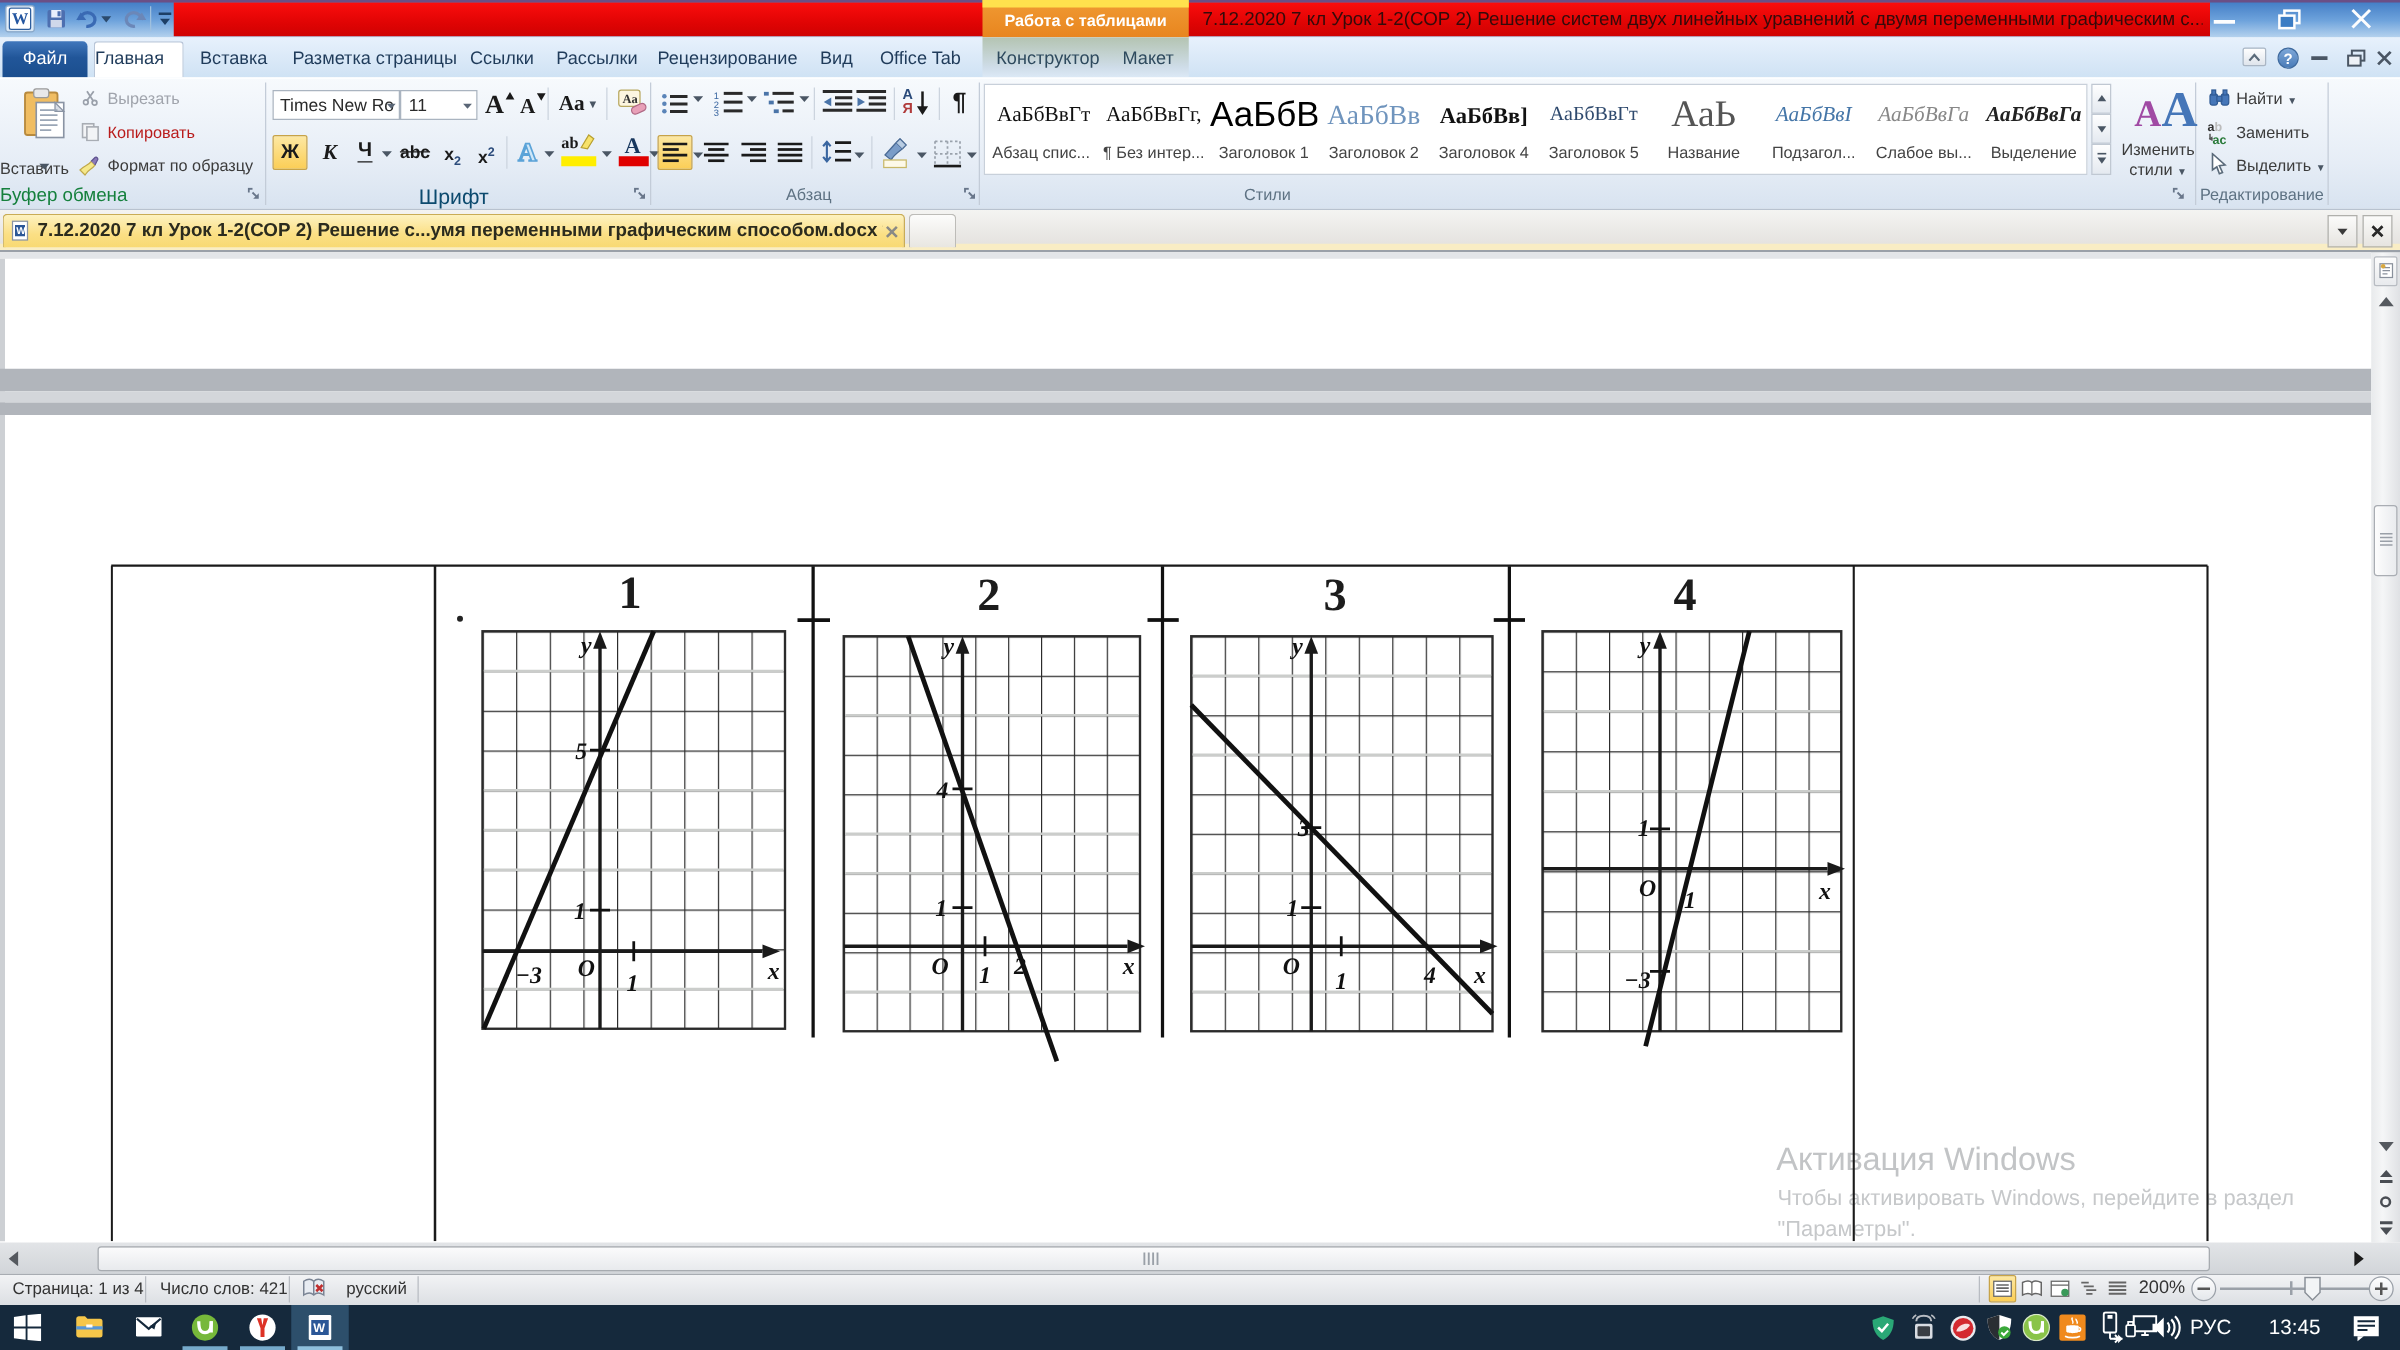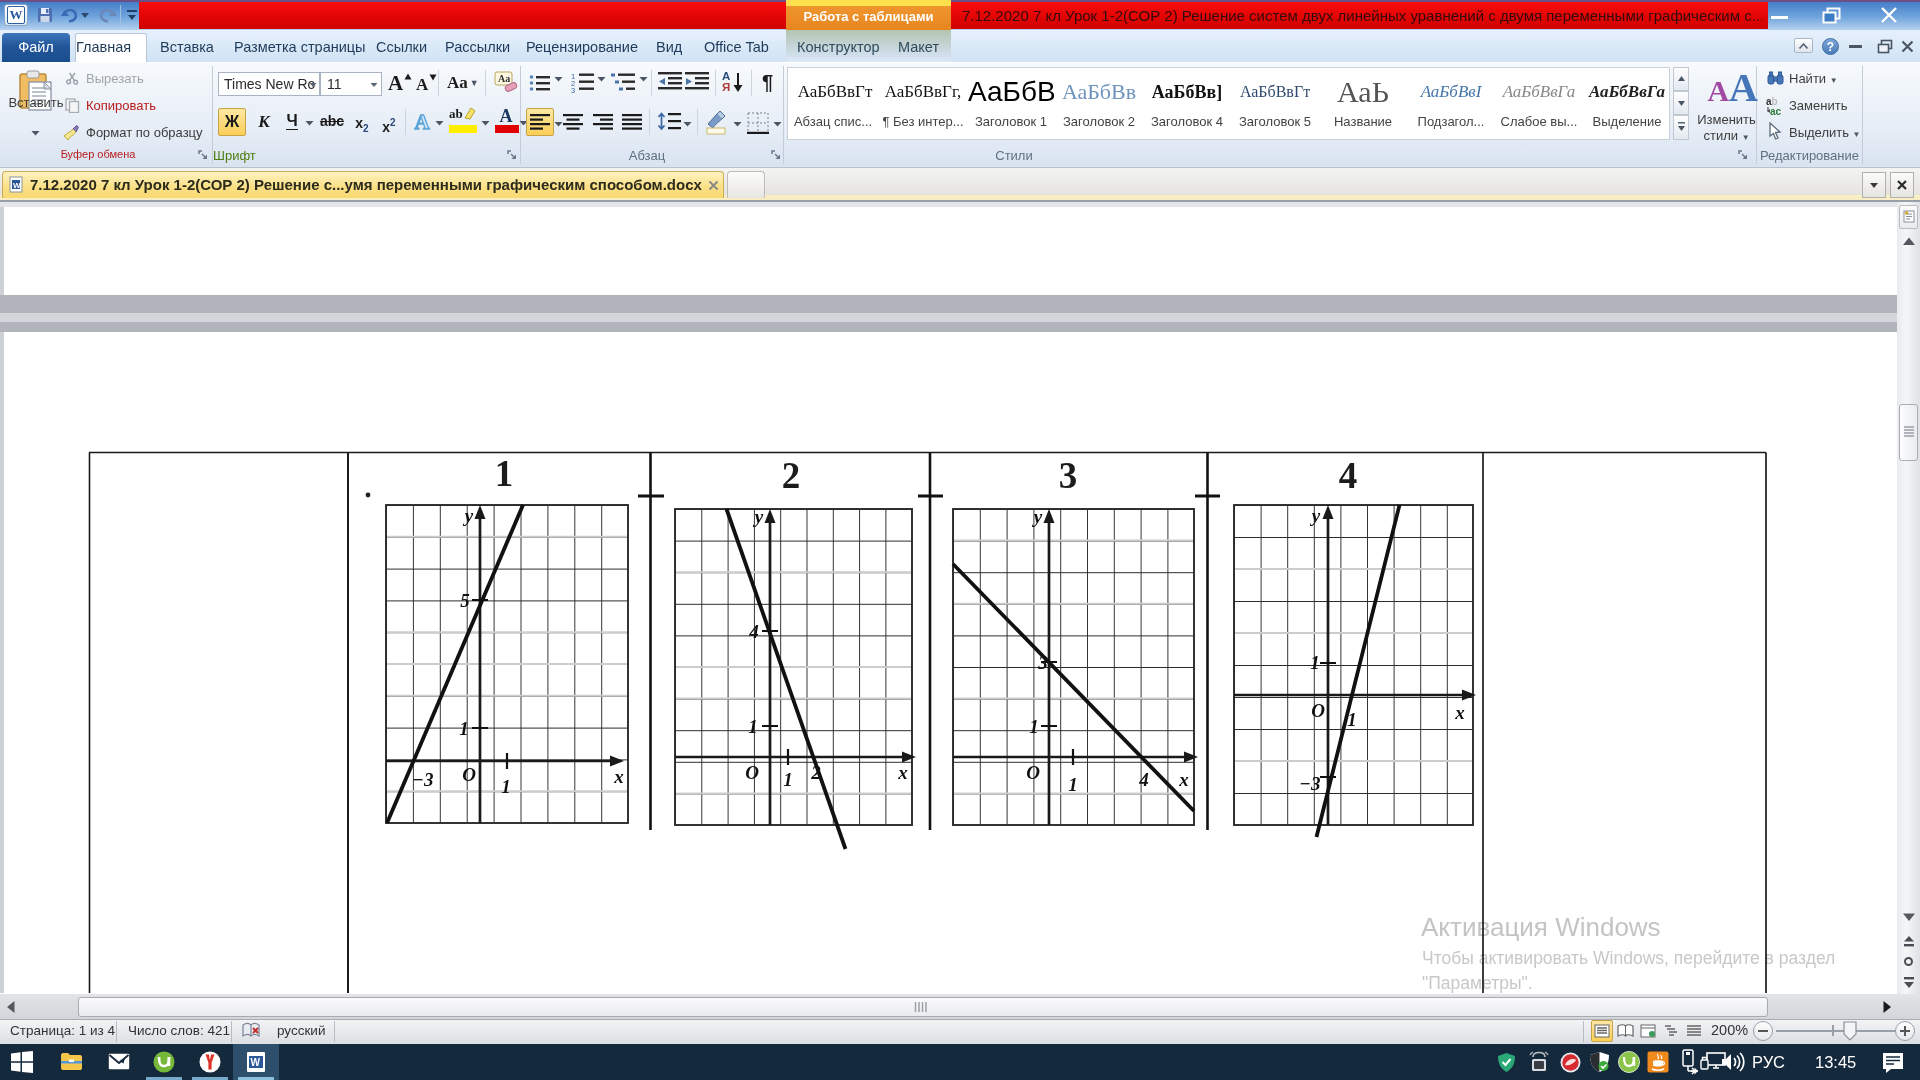--- a/index.html
+++ b/index.html
@@ -102,21 +102,21 @@
   <rect x="13" y="12" width="22" height="28" fill="#fff" stroke="#8a94a4" stroke-width="1.3"></rect>
   <path d="M28 12 L35 19 L28 19 Z" fill="#d8dde6" stroke="#8a94a4" stroke-width="1"></path>
   <g stroke="#9aa6b6" stroke-width="1.4">
         <line x1="16" y1="18" x2="30" y2="18"></line>
         <line x1="16" y1="22" x2="30" y2="22"></line>
         <line x1="16" y1="26" x2="30" y2="26"></line>
         <line x1="16" y1="30" x2="30" y2="30"></line>
         <line x1="16" y1="34" x2="25" y2="34"></line>
       </g>
  </svg>
- <div class="ab" style="left:0px;top:33px;width:72px;text-align:center;font-size:13px">Вставить</div>
+ <div class="ab" style="left:0px;top:65px;width:72px;font-size:13px">Вставить</div>
  <svg class="ab" style="left:31px;top:68px" width="9" height="6" viewBox="0 0 9 6">
       <path d="M0.5 1 L8.5 1 L4.5 5.5 Z" fill="#4a5664"></path>
     </svg>
  <svg class="ab" style="left:66px;top:10px" width="13" height="13" viewBox="0 0 13 13">
       <g fill="none" stroke="#9aa0aa" stroke-width="1.4">
         <circle cx="2.6" cy="9.8" r="1.9"></circle>
         <circle cx="9.6" cy="10.2" r="1.9"></circle>
         <path d="M3.6 8.4 L9 1 M8.6 8.8 L3.6 1"></path>
       </g>
     </svg>
@@ -124,21 +124,21 @@
  <svg class="ab" style="left:65px;top:36px" width="15" height="15" viewBox="0 0 15 15">
       <rect x="1" y="1" width="9" height="11" fill="#f2f4f6" stroke="#a8adb4" stroke-width="1.3"></rect>
       <rect x="4.5" y="3.5" width="9" height="11" fill="#f2f4f6" stroke="#a8adb4" stroke-width="1.3"></rect>
     </svg>
  <div class="ab" style="left:86px;top:36px;color:#b91c1c">Копировать</div>
  <svg class="ab" style="left:62px;top:62px" width="20" height="19" viewBox="0 0 20 19">
       <path d="M2 12 C6 8 8 9 11 5 L14 8 C11 12 9 11 6 16 Z" fill="#f5e88a" stroke="#c0a84a" stroke-width="1"></path>
       <path d="M11 5 L14 2 C15 1 17 3 16 4 L14 8" fill="#8a7ab8" stroke="#5f5390" stroke-width="1"></path>
     </svg>
  <div class="ab" style="left:86px;top:63px">Формат по образцу</div>
- <div class="ab" style="left:0;top:86px;width:196px;text-align:center;color:#b91c1c;font-size:11px">Буфер обмена</div>
+ <div class="ab" style="left:0;top:86px;width:196px;color:#15803d;font-size:15px">Буфер обмена</div>
  <svg class="ab" style="left:198px;top:88px" width="11" height="11" viewBox="0 0 11 11">
       <path d="M1 4 V1 H4" fill="none" stroke="#68768a" stroke-width="1.5"></path>
       <path d="M4 4 L8 8" stroke="#68768a" stroke-width="1.5"></path>
       <path d="M9 4.5 V9 H4.5 Z" fill="#68768a"></path>
     </svg>
 </div>
 
 <div class="ab" style="left:213px;top:62px;width:307px;height:102px">
  <div class="ab" style="left:5px;top:10px;width:102px;height:24px;background:#fff;border:1px solid #aab4c0;font-size:14px;color:#2a2a2a;line-height:22px;padding-left:5px">Times New Ro<svg class="ab" style="right:2px;top:9px" width="8" height="6" viewBox="0 0 8 6">
         <path d="M0.5 1 L7.5 1 L4 5 Z" fill="#5a6676"></path>
@@ -183,21 +183,21 @@
       </svg></div>
  <div class="ab" style="left:236px;top:63px;width:28px;height:8px;background:#ffee00"></div>
  <svg class="ab" style="left:268px;top:58px" width="9" height="6" viewBox="0 0 9 6">
       <path d="M0.5 1 L8.5 1 L4.5 5.5 Z" fill="#4a5664"></path>
     </svg>
  <div class="ab" style="left:280px;top:44px;width:26px;text-align:center;font-family:'Liberation Serif',serif;font-weight:bold;font-size:18px;color:#17365d">А</div>
  <div class="ab" style="left:282px;top:63px;width:24px;height:8px;background:#e00000"></div>
  <svg class="ab" style="left:306px;top:58px" width="9" height="6" viewBox="0 0 9 6">
       <path d="M0.5 1 L8.5 1 L4.5 5.5 Z" fill="#4a5664"></path>
     </svg>
- <div class="ab" style="left:0;top:86px;width:300px;color:#4d7c0f;font-size:13px">Шрифт</div>
+ <div class="ab" style="left:0;top:86px;width:300px;text-align:center;color:#0c4a6e;font-size:17px">Шрифт</div>
  <svg class="ab" style="left:294px;top:88px" width="11" height="11" viewBox="0 0 11 11">
       <path d="M1 4 V1 H4" fill="none" stroke="#68768a" stroke-width="1.5"></path>
       <path d="M4 4 L8 8" stroke="#68768a" stroke-width="1.5"></path>
       <path d="M9 4.5 V9 H4.5 Z" fill="#68768a"></path>
     </svg>
 </div>
 
 <div class="ab" style="left:521px;top:62px;width:262px;height:102px">
  <svg class="ab" style="left:8px;top:12px" width="22" height="18" viewBox="0 0 22 18">
       <g fill="#2a2a2a">

